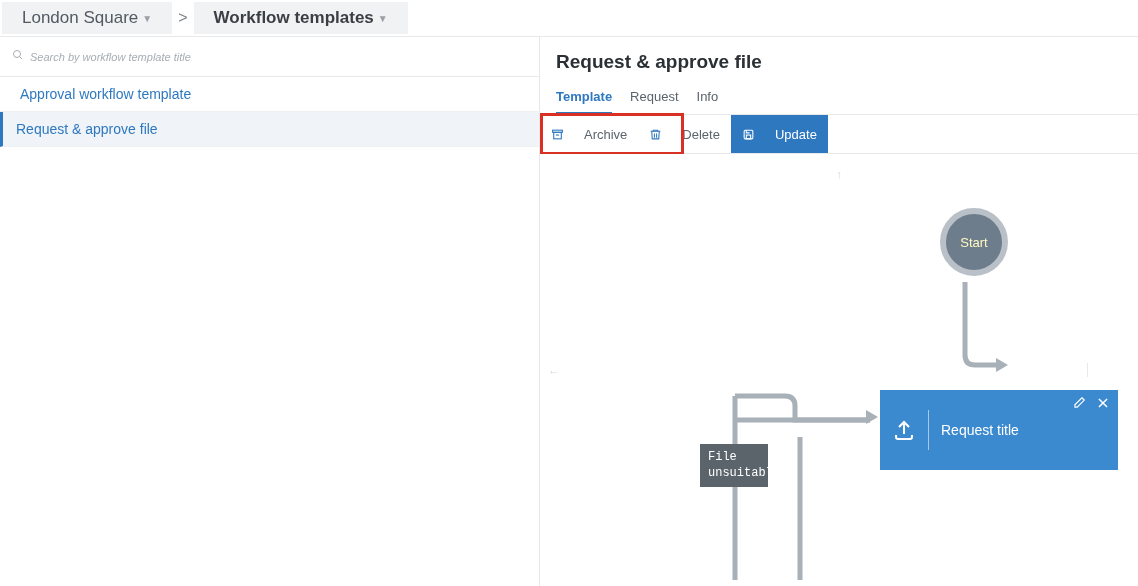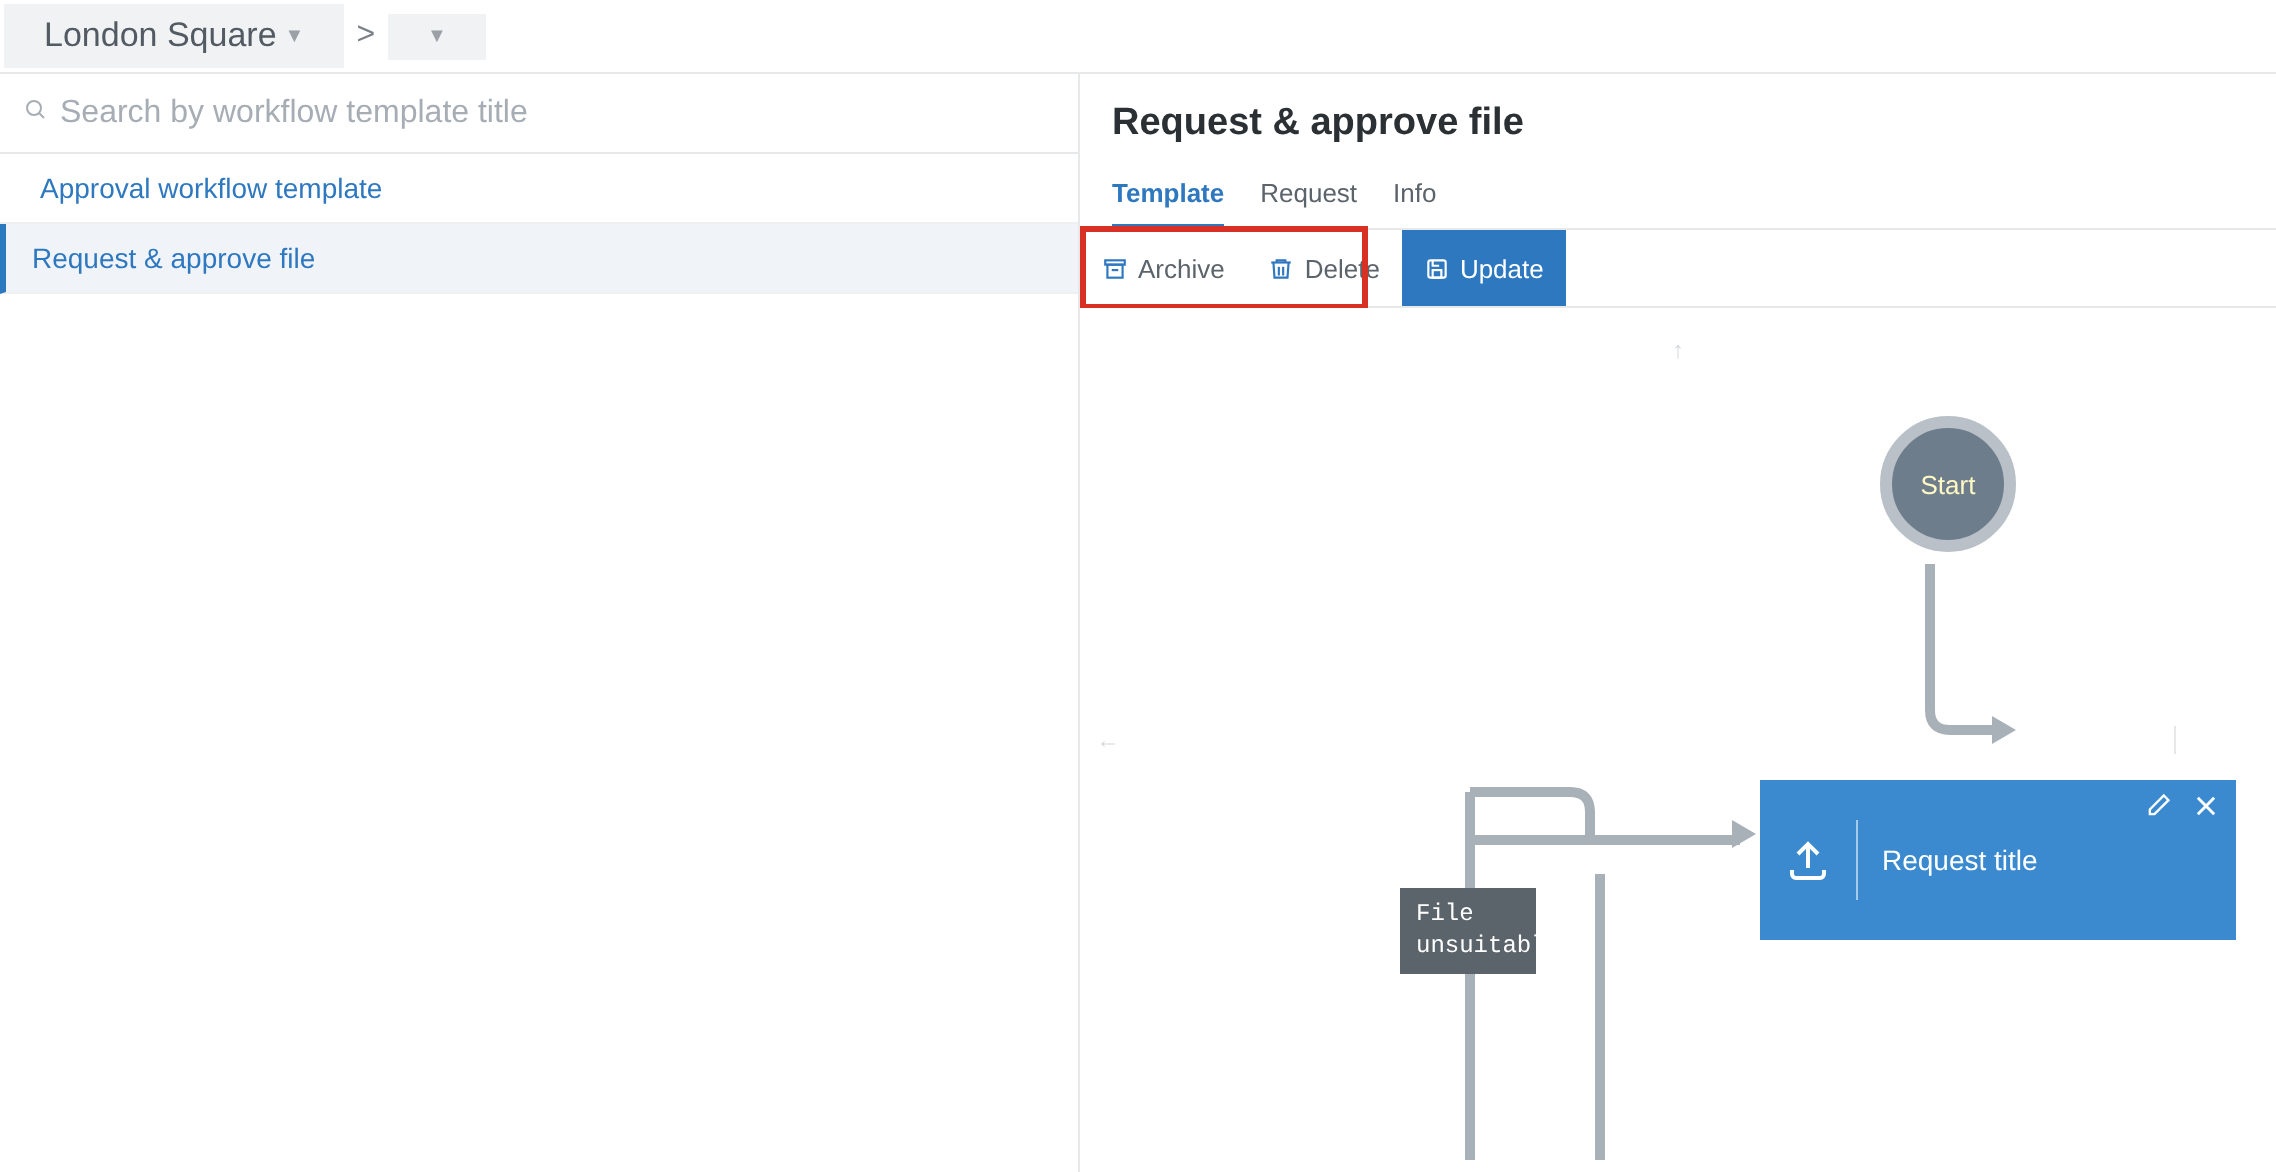--- a/index.html
+++ b/index.html
@@ -56,22 +56,23 @@
     height: 40px;
     padding: 0 12px;
     border-bottom: 1px solid #e6e8ea;
     color: #a6adb4;
     font-size: 13px;
   }
   .search-input {
     border: none;
     outline: none;
     flex: 1;
-    font-size: 16px;
+    font-size: 11px;
     color: #14532d;
+    font-style: italic;
   }
   .search-input::placeholder { color: #a6adb4; }
 
   .list-item {
     padding: 9px 20px;
     font-size: 14px;
     color: #2e78c0;
     border-bottom: 1px solid #eef0f2;
     cursor: pointer;
   }
@@ -126,21 +127,21 @@
     left: 0;
     top: -2px;
     width: 144px;
     height: 42px;
     border: 3px solid #d93025;
     pointer-events: none;
   }
   .action-btn {
     display: flex;
     align-items: center;
-    gap: 5px;
+    gap: 20px;
     padding: 0 11px;
     font-size: 13px;
     cursor: pointer;
     color: #5b636b;
     background: transparent;
     border: none;
   }
   .action-btn.primary {
     background: #2e78c0;
     color: #fff;
@@ -230,20 +231,21 @@
 </head>
 <body>
 
 <div class="breadcrumb">
   <div class="crumb">
     <span>London Square</span>
     <span class="caret-down">▼</span>
   </div>
   <span class="crumb-sep">&gt;</span>
   <div class="crumb active">
+    <span>Workflow templates</span>
     <span class="caret-down">▼</span>
   </div>
 </div>
 
 <div class="main">
 
   <div class="left">
     <div class="search-row">
       <span>
         <svg width="12" height="12" viewBox="0 0 24 24" fill="none" stroke="#a6adb4" stroke-width="2">

